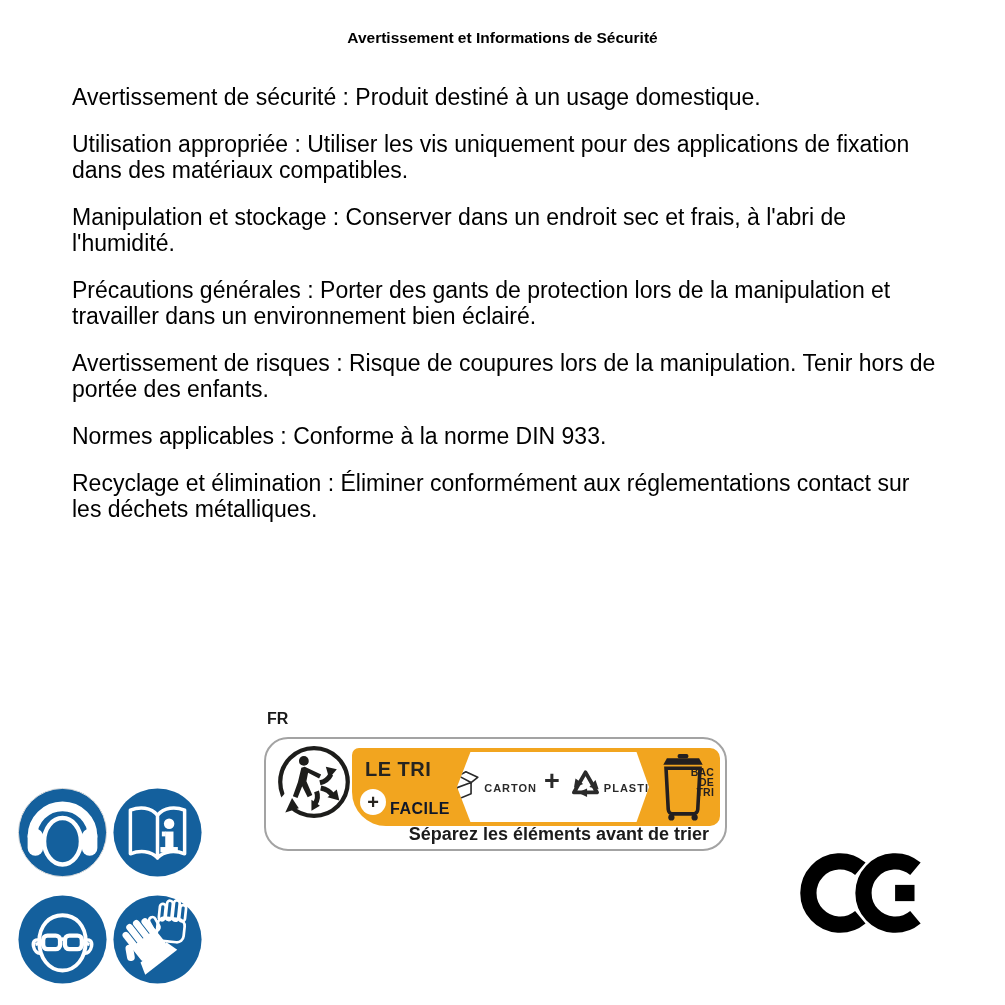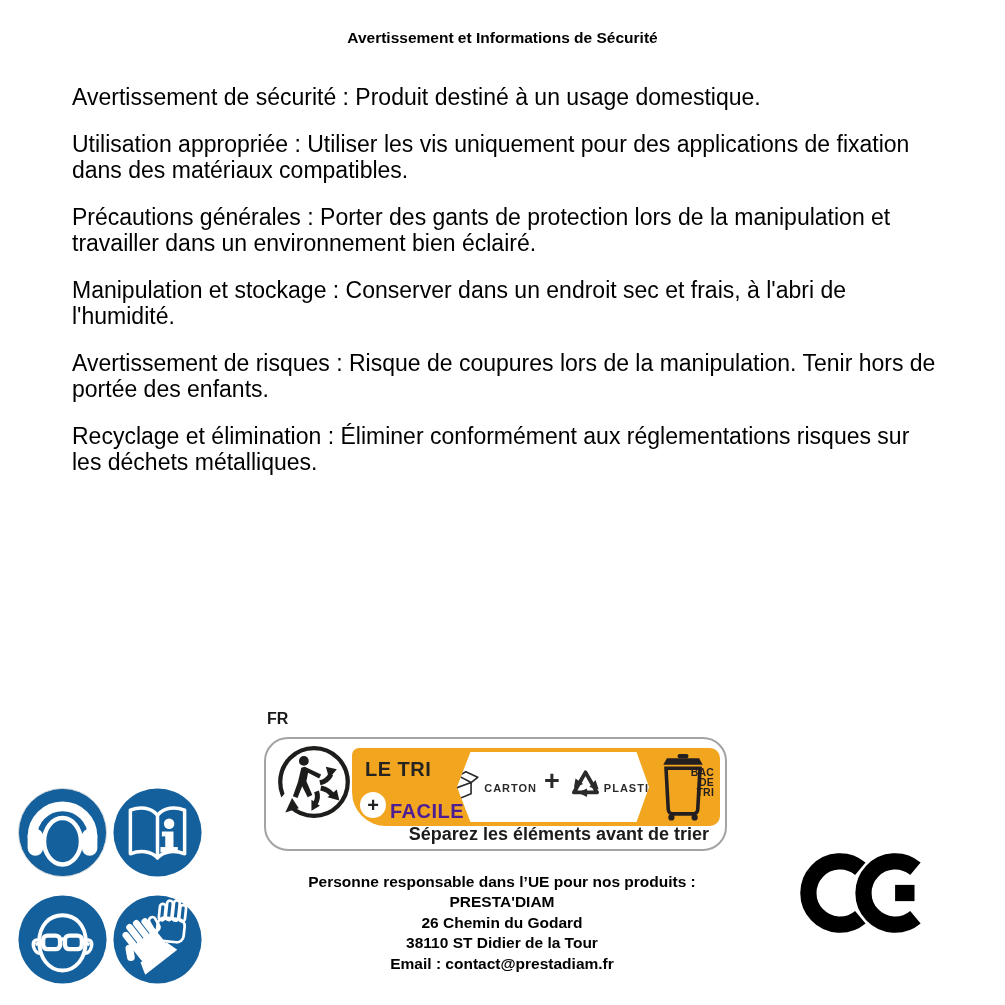--- a/index.html
+++ b/index.html
@@ -37,21 +37,21 @@
     position:absolute; left:86px; top:9px; width:368px; height:78px;
     background:#F2A51F; border-radius:7px 10px 10px 34px;
   }
   .tri-headline1 { position:absolute; left:13px; top:10px; font-size:20px; font-weight:800; color:#262420; letter-spacing:.5px; }
   .tri-headline2 { position:absolute; left:8px; top:38px; display:flex; align-items:center; }
   .plus-circle {
     width:26px; height:26px; border-radius:50%; background:#fff;
     display:flex; align-items:center; justify-content:center;
     font-size:20px; font-weight:800; color:#262420; line-height:1;
   }
-  .tri-headline2 .word { margin-left:4px; font-size:20px; font-weight:800; color:#4c1d95; letter-spacing:.5px;margin-top:14px; }
+  .tri-headline2 .word { margin-left:4px; font-size:16px; font-weight:800; color:#0f172a; letter-spacing:.5px;margin-top:14px; }
   .tri-bubble {
     position:absolute; left:105px; top:4px; width:192px; height:70px; background:#fff;
     clip-path:polygon(7% 0, 93.5% 0, 100% 50%, 93.5% 100%, 7% 100%, 0 50%);
     display:flex; align-items:center; justify-content:center; gap:7px; padding:0 15px;
   }
   .material { display:flex; flex-direction:row; align-items:center; }
   .material .mat-label { font-size:11px; font-weight:bold; letter-spacing:1px; color:#2a2a2a; margin-top:1px; }
   .mat-plus { font-size:27px; font-weight:800; color:#2a2a2a; margin-top:-12px; }
   .bin-area { position:absolute; left:300px; top:5px; width:62px; height:68px; }
   .bin-area svg { position:absolute; inset:0; width:100%; height:100%; }
@@ -82,24 +82,25 @@
 </head>
 <body>
 
 <div class="page">
 
   <div class="doc-title">Avertissement et Informations de Sécurité</div>
 
   <div class="doc-body">
     <p>Avertissement de sécurité : Produit destiné à un usage domestique.</p>
     <p>Utilisation appropriée : Utiliser les vis uniquement pour des applications de fixation dans des matériaux compatibles.</p>
+    <p>Manipulation et stockage : Conserver dans un endroit sec et frais, à l'abri de l'humidité.</p>
     <p>Précautions générales : Porter des gants de protection lors de la manipulation et travailler dans un environnement bien éclairé.</p>
-    <p>Manipulation et stockage : Conserver dans un endroit sec et frais, à l'abri de l'humidité.</p>
     <p>Avertissement de risques : Risque de coupures lors de la manipulation. Tenir hors de portée des enfants.</p>
-    <p>Recyclage et élimination : Éliminer conformément aux réglementations risques sur les déchets métalliques.</p>
+    <p>Normes applicables : Conforme à la norme DIN 933.</p>
+    <p>Recyclage et élimination : Éliminer conformément aux réglementations contact sur les déchets métalliques.</p>
   </div>
 
   <div class="safety-icons">
     <span>
       <svg viewBox="0 0 96 96">
         <circle cx="48" cy="48" r="45.5" fill="#14609D" stroke="#dcdcdc" stroke-width="1"></circle>
         <path d="M17 52 a31 31 0 0 1 62 0" fill="none" stroke="#fff" stroke-width="10" stroke-linecap="round"></path>
         <rect x="12" y="44" width="16" height="28" rx="8" fill="#fff"></rect>
         <rect x="68" y="44" width="16" height="28" rx="8" fill="#fff"></rect>
         <ellipse cx="48" cy="57" rx="19" ry="24" fill="none" stroke="#fff" stroke-width="4.5"></ellipse>
@@ -228,27 +229,20 @@
           <div>BAC</div>
           <div>DE</div>
           <div>TRI</div>
         </div>
       </div>
     </div>
 
     <div class="separez">Séparez les éléments avant de trier</div>
   </div>
 
-  <div class="address">
-    <span>Personne responsable dans l’UE pour nos produits :</span>
-    <span>PRESTA'DIAM</span>
-    <span>26 Chemin du Godard</span>
-    <span>38110 ST Didier de la Tour</span>
-    <span>Email : contact@prestadiam.fr</span>
-  </div>
 
   <div class="ce-mark">
     <span class="sr-only">CE</span>
     <svg viewBox="0 0 310 190">
       <g stroke="#000" stroke-width="36" fill="none">
         <path d="M138 41.4 A70 70 0 1 0 138 148.6"></path>
         <path d="M260 41.4 A70 70 0 1 0 260 148.6"></path>
         <line x1="215" y1="95" x2="258" y2="95"></line>
       </g>
     </svg>

